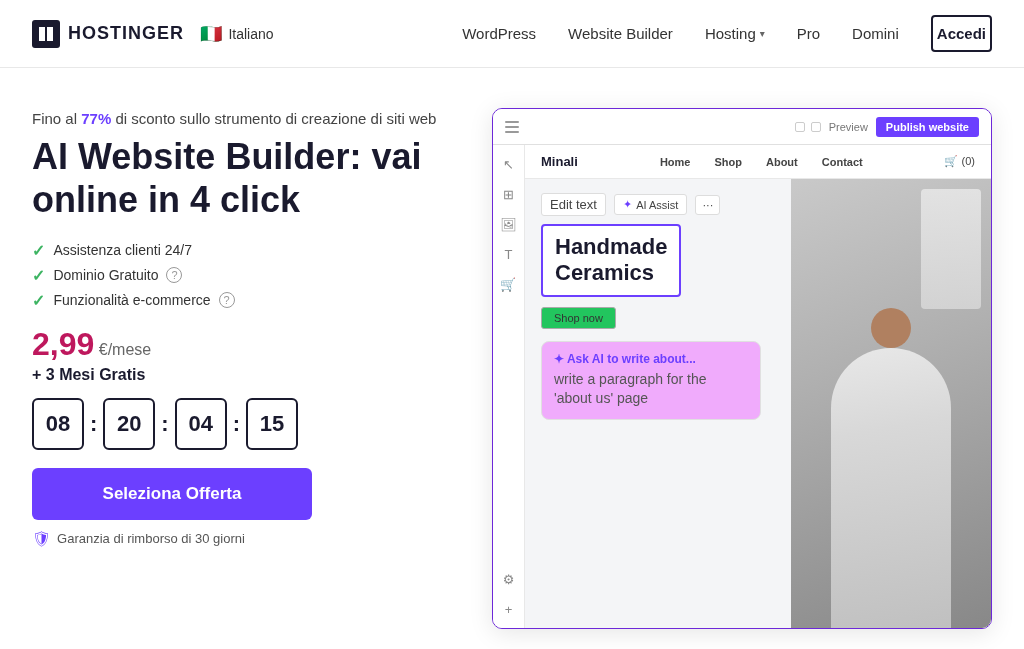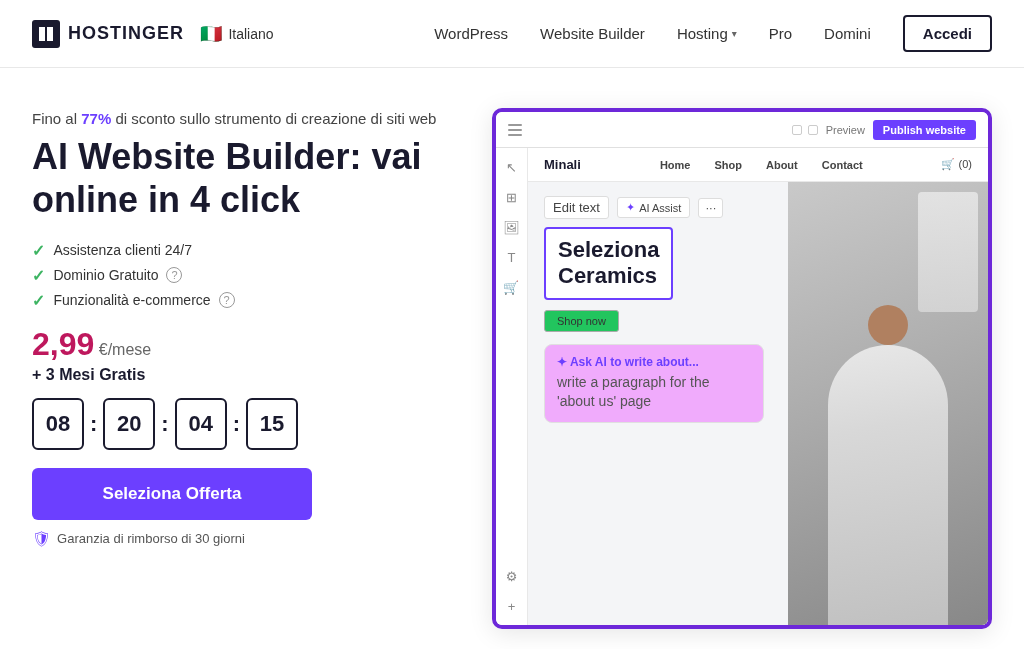--- a/index.html
+++ b/index.html
@@ -67,21 +67,21 @@
       gap: 4px;
     }
     .nav-item .chevron {
       font-size: 10px;
       color: #666;
     }
     .btn-accedi {
       border: 2px solid #1a1a2e;
       background: transparent;
       color: #1a1a2e;
-      padding: 8px 18px;
+      padding: 8px 4px;
       font-size: 15px;
       font-weight: 600;
       cursor: pointer;
       border-radius: 4px;
     }
 
     
     .main {
       display: flex;
       padding: 40px 32px 20px 32px;
@@ -224,21 +224,21 @@
 
     
     .right-col {
       flex: 1;
       position: relative;
     }
     .browser-mockup {
       background: #f4f5f7;
       border-radius: 10px;
       overflow: hidden;
-      border: 4px solid #6d28d9;
+      border: 1px solid #6d28d9;
       box-shadow: 0 4px 24px rgba(0,0,0,0.1);
       height: 100%;
       position: relative;
     }
     .browser-bar {
       background: #fff;
       display: flex;
       align-items: center;
       justify-content: space-between;
       padding: 6px 12px;
@@ -669,21 +669,21 @@
                 <button class="ai-btn">
                   <span class="ai-star">✦</span>
                   <span>AI Assist</span>
                 </button>
                 <button class="more-btn">···</button>
               </div>
 
               
               <div class="site-heading-selected">
                 <div class="site-heading-text">
-                  <span>Seleziona</span><br>
+                  <span>Handmade</span><br>
                   <span>Ceramics</span>
                 </div>
               </div>
 
               <button class="shop-now-btn">Shop now</button>
 
               
               <div class="ai-chat-box">
                 <div class="ai-chat-prompt">✦ Ask AI to write about...</div>
                 <div class="ai-chat-text">write a paragraph for the 'about us' page</div>

